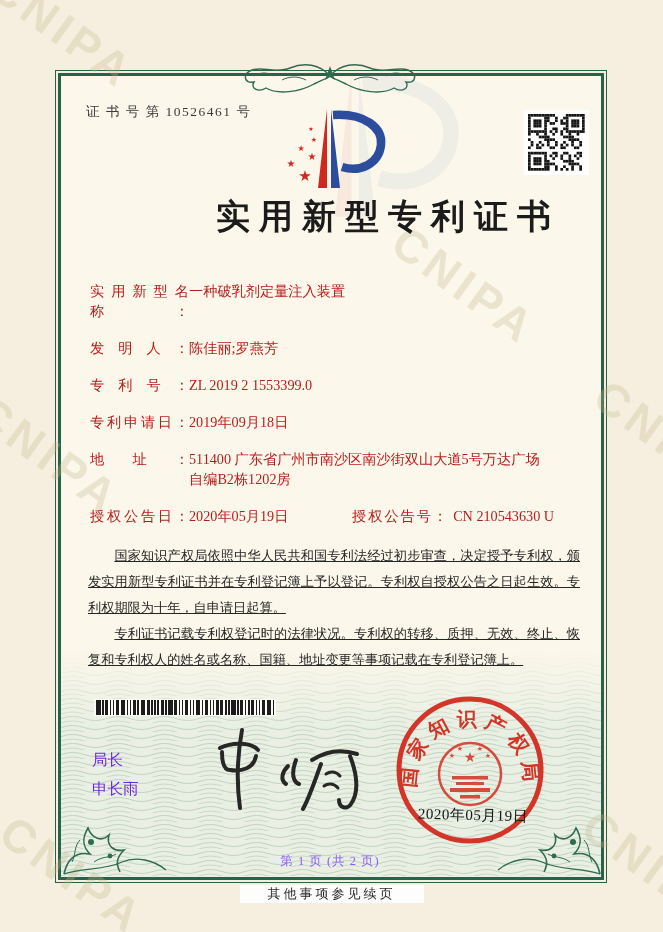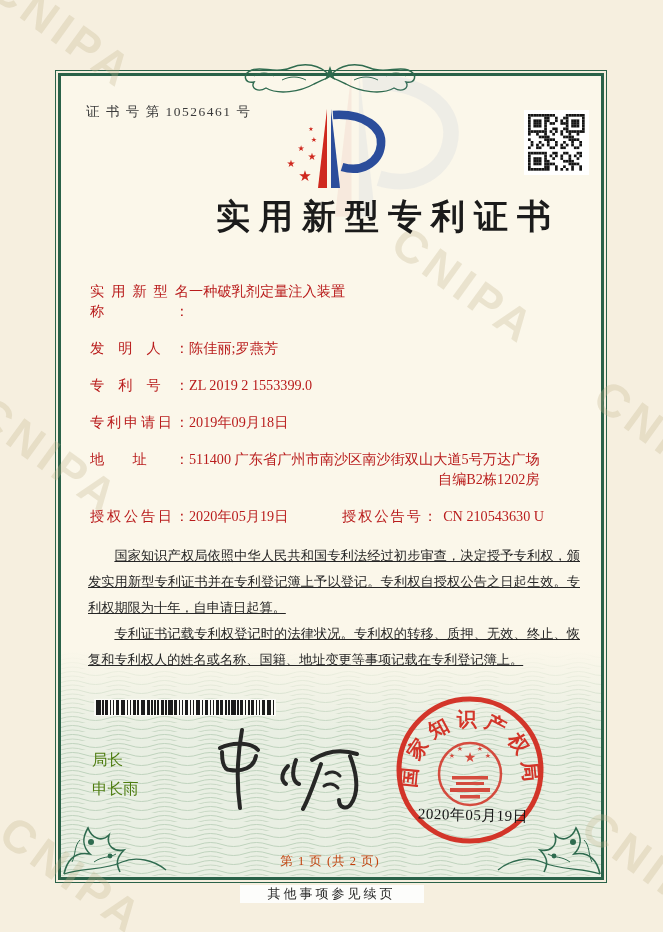--- a/index.html
+++ b/index.html
@@ -18,38 +18,38 @@
   .content{position:absolute;inset:0;z-index:3;}
   .cert-no{position:absolute;left:86px;top:103px;font-size:13.5px;letter-spacing:1.5px;color:#3b3b3b;}
   .logo{position:absolute;left:262px;top:106px;}
   .logo-wm{position:absolute;left:232px;top:66px;opacity:0.09;}
   .qr{position:absolute;left:524px;top:110px;background:#fff;padding:4px;line-height:0;}
   .title{position:absolute;left:55px;width:657px;top:194px;text-align:center;
          font-size:34px;font-weight:bold;letter-spacing:9px;text-indent:9px;color:#1b1b1b;}
   .fields{position:absolute;left:90px;top:281px;width:488px;font-size:14.2px;color:#b91c1c;}
   .frow{margin-bottom:17px;line-height:20px;}
   .flabel{display:inline-block;width:99px;text-align:justify;text-align-last:justify;vertical-align:top;}
-  .vcol{display:inline-block;vertical-align:top;text-align:right;}
+  .vcol{display:inline-block;vertical-align:top;}
   .grant-row{position:relative;}
-  .grant2{position:absolute;left:252px;top:0;}
+  .grant2{position:absolute;left:262px;top:0;}
   .grant2 .l2{letter-spacing:2px;margin-right:4px;}
   .paras{position:absolute;left:88px;top:543px;width:492px;font-size:13.2px;line-height:26px;
          text-align:justify;color:#262626;text-decoration:underline;}
   .paras p{margin:0;text-indent:2em;}
   .barcode{position:absolute;left:94px;top:699px;width:178px;height:15px;overflow:hidden;
            white-space:nowrap;font-size:0;background:#fbfbf6;padding:1px 2px;}
   .barcode i{display:inline-block;height:15px;background:#1c1c1c;margin-right:1.6px;}
-  .director{position:absolute;left:92px;top:745px;font-size:15.5px;line-height:29px;color:#4d7c0f;
+  .director{position:absolute;left:92px;top:745px;font-size:15.5px;line-height:29px;color:#6d28d9;
             font-family:"Liberation Sans","DejaVu Sans",sans-serif;}
   .signature{position:absolute;left:200px;top:722px;}
   .seal{position:absolute;left:390px;top:690px;}
   .seal-date{position:absolute;left:398px;top:806px;width:150px;text-align:center;font-size:15px;
              color:#161616;letter-spacing:0.5px;transform:rotate(1.5deg);}
   .page-info{position:absolute;left:55px;width:550px;top:853px;text-align:center;
-             font-size:12.5px;letter-spacing:1px;color:#c2410c;}
+             font-size:12.5px;letter-spacing:1px;color:#8b5cf6;}
   .continuation{position:absolute;left:0;width:663px;top:884px;text-align:center;}
   .continuation span{display:inline-block;background:#fdfdfb;padding:0 28px;font-size:13px;
                      letter-spacing:3px;color:#2a2a2a;}
   .orn-top{position:absolute;left:224px;top:54px;}
   .flr{position:absolute;top:812px;}
   .flr-bl{left:58px;}
   .flr-br{left:494px;transform:scaleX(-1);}
 </style>
 </head>
 <body>

